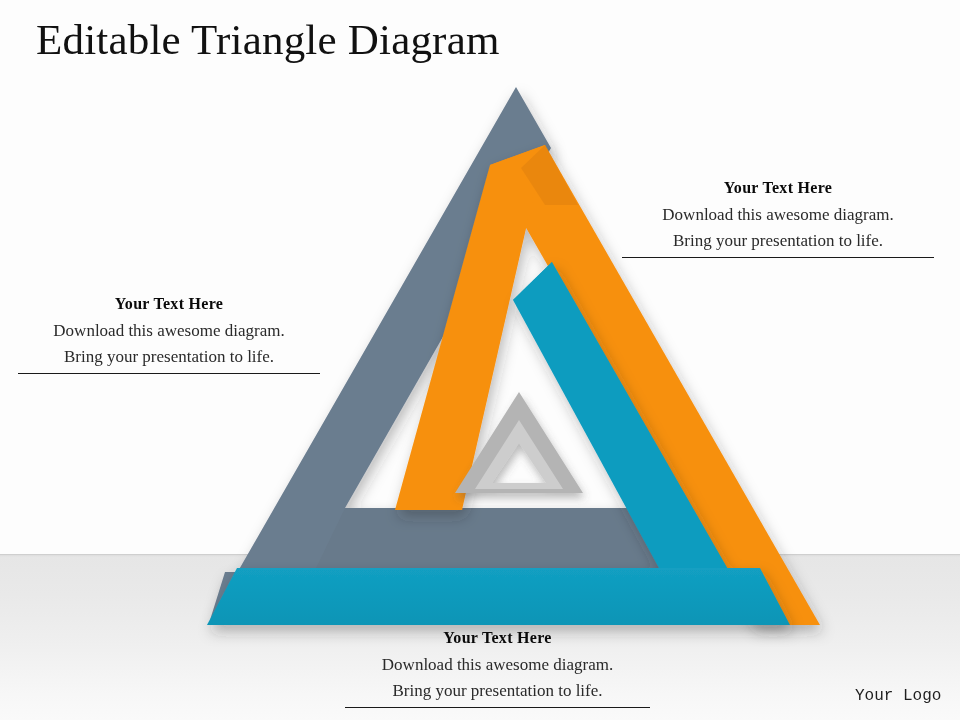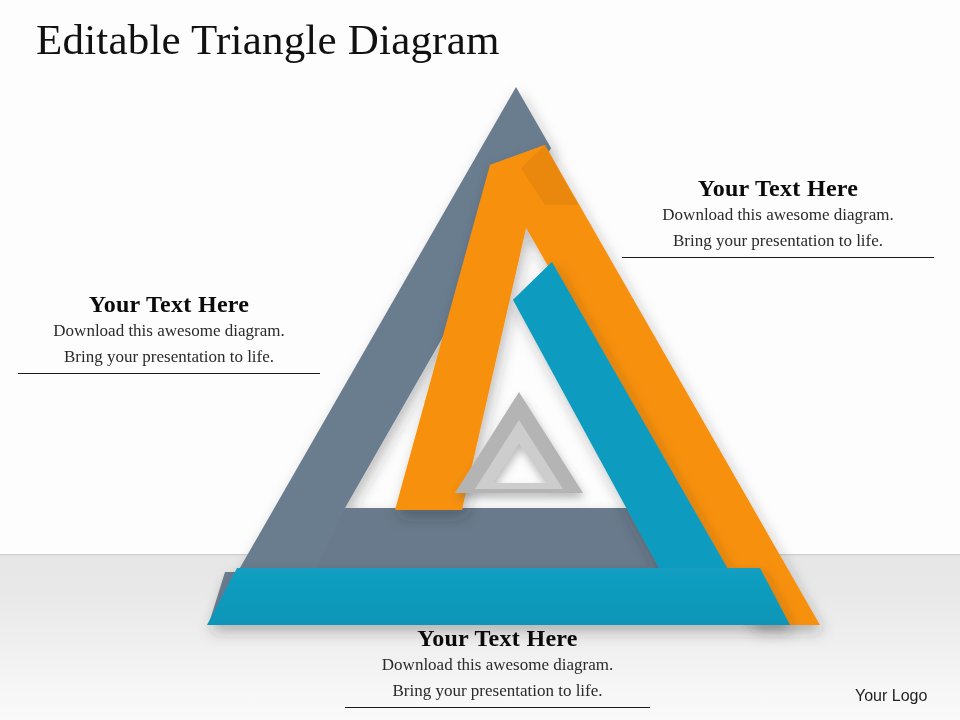--- a/index.html
+++ b/index.html
@@ -56,21 +56,21 @@
     height: 720px;
   }
 
   
   .callout {
     position: absolute;
   }
   .callout .ct-head {
     font-family: "Liberation Serif", serif;
     font-weight: bold;
-    font-size: 24px;
+    font-size: 16px;
     line-height: 24px;
     color: #0a0a0a;
     text-align: center;
     letter-spacing: 0.3px;
   }
   .callout .ct-body {
     font-family: Liberation Serif, serif;
     font-size: 17px;
     line-height: 23px;
     color: #2a2a2a;
@@ -89,21 +89,21 @@
 
   #callout-left .ct-rule   { width: 302px; }
   #callout-right .ct-rule  { width: 312px; }
   #callout-bottom .ct-rule { width: 305px; }
 
   
   .logo {
     position: absolute;
     left: 855px;
     top: 686px;
-    font-family: Liberation Sans, sans-serif;
+    font-family: Liberation Mono, monospace;
     font-size: 16px;
     line-height: 20px;
     color: #1f1f1f;
     white-space: nowrap;
   }
 </style>
 </head>
 <body>
 
 <div id="slide">

